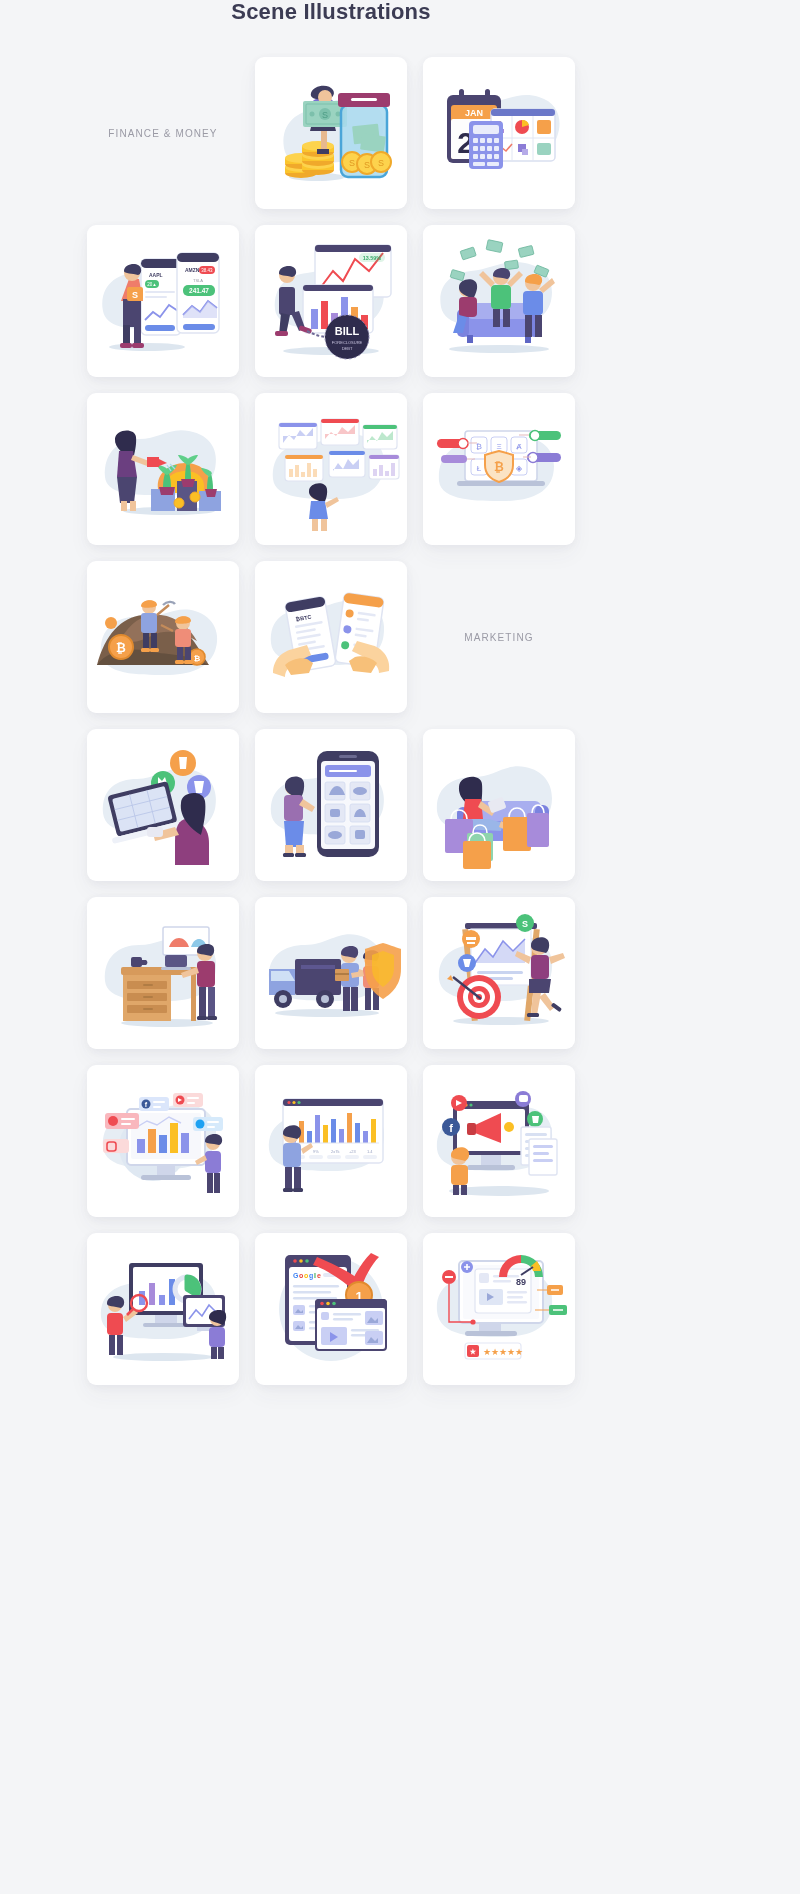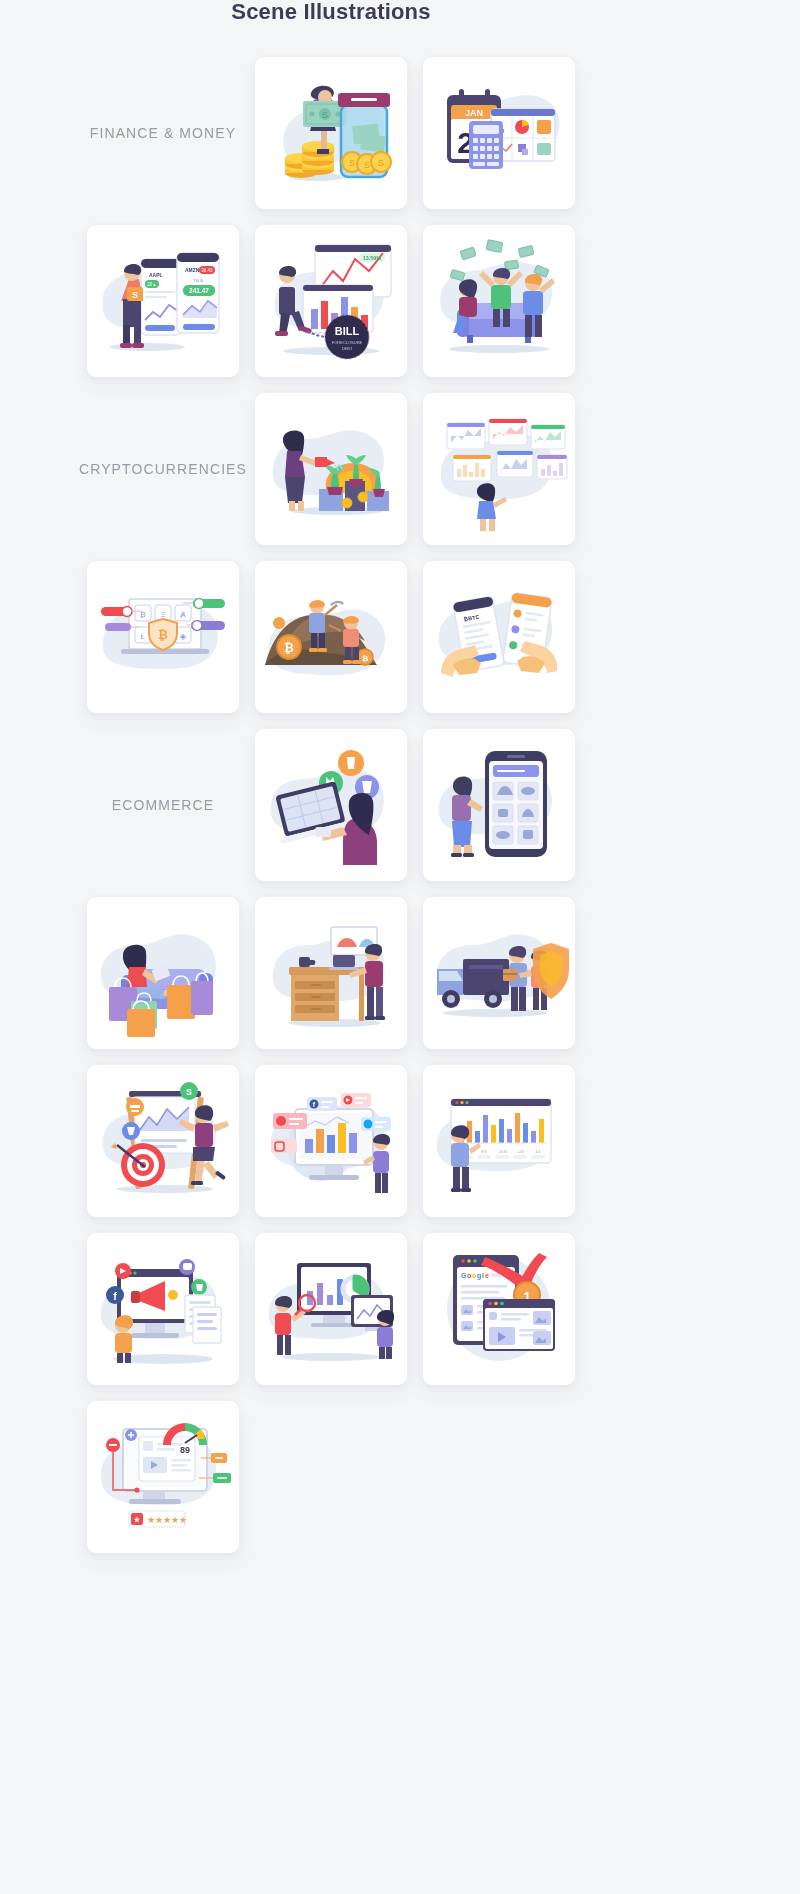--- a/index.html
+++ b/index.html
@@ -47,21 +47,21 @@
     border-radius: 9px;
     box-shadow: 0 2px 8px rgba(60,60,84,0.055), 0 10px 22px rgba(60,60,84,0.045);
     overflow: hidden;
     position: relative;
   }
   .label-cell {
     display: flex; align-items: center; justify-content: center;
     width: 152px; height: 152px;
   }
   .cat-label {
-    font-size: 14px;
+    font-size: 10px;
     letter-spacing: 1.1px;
     color: #9a9aa5;
     text-align: right;
     white-space: nowrap;
     font-weight: 400;
   }
 
   .art { position: absolute; inset: 0; }
 </style>
 </head>
@@ -310,23 +310,20 @@
           <circle cx="110" cy="58" r="8" fill="#f0c49b"></circle>
           <path d="M102 56c0-8 16-10 17-2 1 5-3 6-3 6-5-2-15-1-14-4z" fill="#f5a04a"></path>
           <rect x="100" y="66" width="20" height="24" rx="4" fill="#6b8ce8"></rect>
           <path d="M120 68l12-10-3-5-13 11z" fill="#f0c49b"></path>
           <rect x="102" y="90" width="7" height="22" fill="#4b4570"></rect>
             <rect x="112" y="90" width="7" height="22" fill="#4b4570"></rect>
         </svg>
       </div>
     </div>
 
-    <div class="cell label-cell">
-      <div class="cat-label">CRYPTOCURRENCIES</div>
-    </div>
 
     <div class="cell">
       <div class="card">
         <svg class="art" viewBox="0 0 152 152">
           <path d="M18 84c-2-24 14-38 34-38 20 0 30-12 50-8 22 4 30 20 26 38-5 20-24 26-48 26-26 0-60 2-62-18z" fill="#e6edf4"></path>
           <ellipse cx="82" cy="118" rx="46" ry="4" fill="#dde6ef"></ellipse>
 
           <path d="M72 100c-6-18 10-30 26-30 18 0 28 12 24 30z" fill="#f5a04a"></path>
           <path d="M78 100c-4-13 8-22 20-22 14 0 22 9 18 22z" fill="#fbbf24"></path>
 
@@ -535,21 +532,21 @@
 
           <path d="M18 112c0-14 10-22 20-24l14-4 4 10-16 8c-6 3-10 8-10 14z" fill="#fbd39e"></path>
           <path d="M30 104c6-6 16-8 22-6l6 4-4 10-18 2z" fill="#f7c079"></path>
           <path d="M134 110c2-14-8-24-18-26l-14-4-5 10 16 8c6 3 11 8 11 14z" fill="#fbd39e"></path>
           <path d="M122 102c-6-6-16-8-22-6l-6 4 4 10 18 2z" fill="#f7c079"></path>
         </svg>
       </div>
     </div>
 
     <div class="cell label-cell">
-      <div class="cat-label">ECOMMERCE</div>
+      <div class="cat-label">MARKETING</div>
     </div>
 
     <div class="cell">
       <div class="card">
         <svg class="art" viewBox="0 0 152 152">
           <path d="M16 84c-2-24 14-34 34-34 20 0 32-14 52-10 22 4 30 22 26 40-5 20-24 26-48 26-26 0-62 0-64-22z" fill="#e6edf4"></path>
 
           <circle cx="96" cy="34" r="13" fill="#f5a04a"></circle>
           <path d="M92 28h8l-1 12h-6z" fill="#fff"></path>
           <circle cx="76" cy="54" r="12" fill="#4cc27a"></circle>

